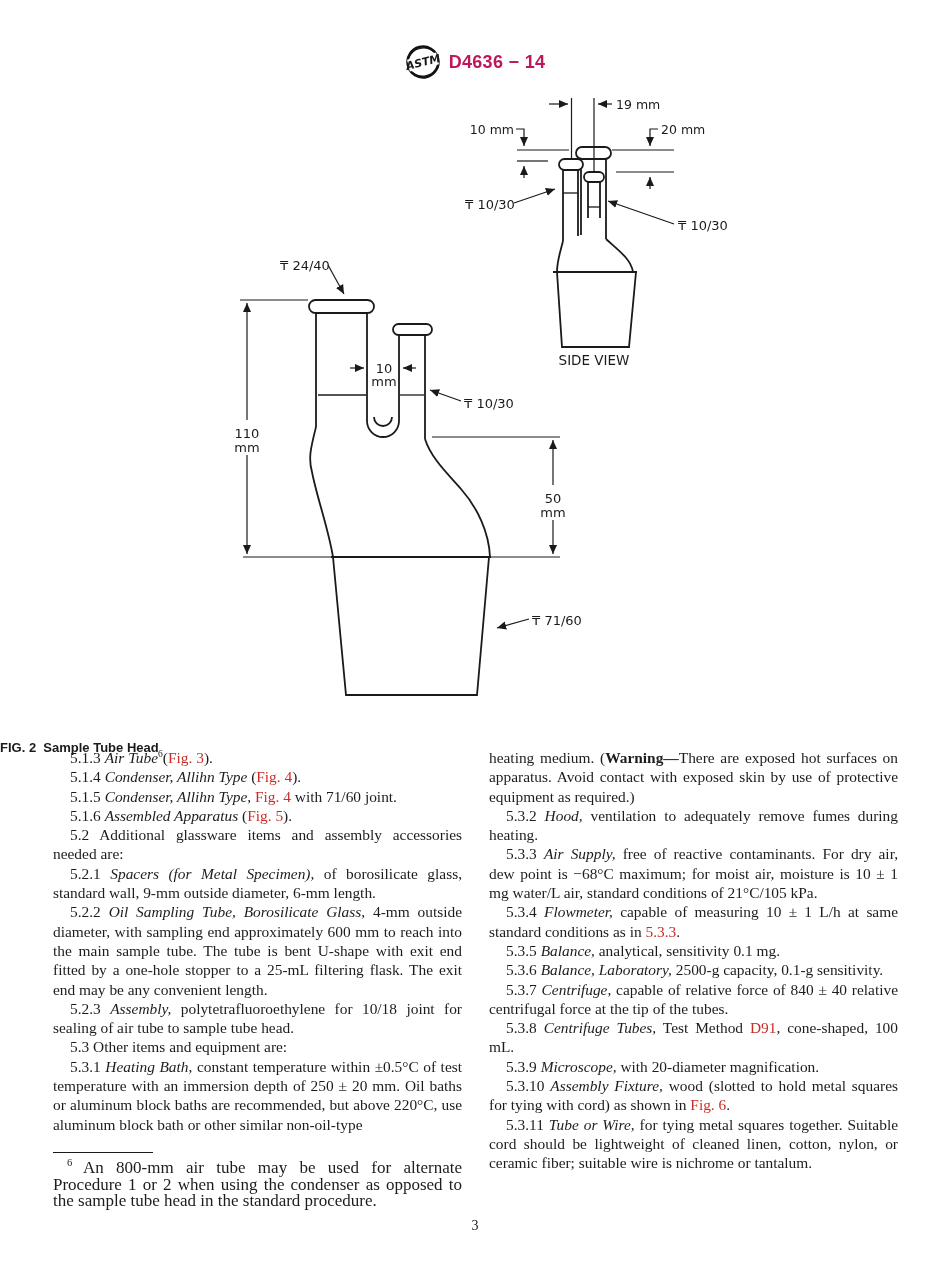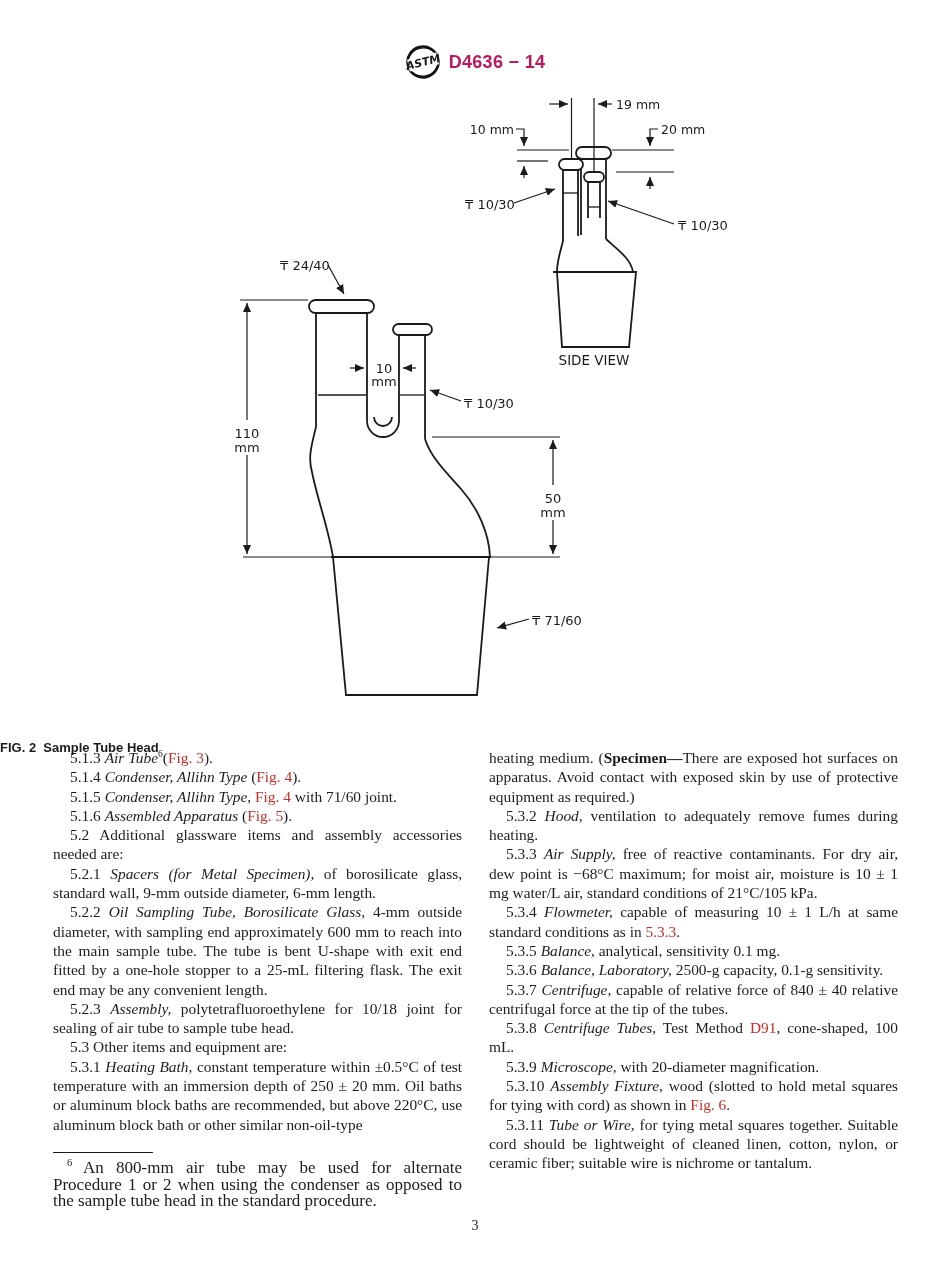--- a/index.html
+++ b/index.html
@@ -167,21 +167,21 @@
       <p class="para"><span>5.1.5 </span><span class="it">Condenser, Allihn Type,</span><span> </span><span class="ref">Fig. 4</span><span> with 71/60 joint.</span></p>
       <p class="para"><span>5.1.6 </span><span class="it">Assembled Apparatus</span><span> (</span><span class="ref">Fig. 5</span><span>).</span></p>
       <p class="para space-before"><span>5.2 Additional glassware items and assembly accessories needed are:</span></p>
       <p class="para"><span>5.2.1 </span><span class="it">Spacers (for Metal Specimen),</span><span> of borosilicate glass, standard wall, 9-mm outside diameter, 6-mm length.</span></p>
       <p class="para"><span>5.2.2 </span><span class="it">Oil Sampling Tube, Borosilicate Glass</span><span>, 4-mm outside diameter, with sampling end approximately 600 mm to reach into the main sample tube. The tube is bent U-shape with exit end fitted by a one-hole stopper to a 25-mL filtering flask. The exit end may be any convenient length.</span></p>
       <p class="para"><span>5.2.3 </span><span class="it">Assembly,</span><span> polytetrafluoroethylene for 10/18 joint for sealing of air tube to sample tube head.</span></p>
       <p class="para space-before"><span>5.3 Other items and equipment are:</span></p>
       <p class="para"><span>5.3.1 </span><span class="it">Heating Bath,</span><span> constant temperature within ±0.5°C of test temperature with an immersion depth of 250 ± 20 mm. Oil baths or aluminum block baths are recommended, but above 220°C, use aluminum block bath or other similar non-oil-type</span></p>
     </div>
   <div class="col col-right">
-      <p class="para noindent"><span>heating medium. (</span><span class="bd">Specimen—</span><span>There are exposed hot surfaces on apparatus. Avoid contact with exposed skin by use of protective equipment as required.)</span></p>
+      <p class="para noindent"><span>heating medium. (</span><span class="bd">Warning—</span><span>There are exposed hot surfaces on apparatus. Avoid contact with exposed skin by use of protective equipment as required.)</span></p>
       <p class="para"><span>5.3.2 </span><span class="it">Hood,</span><span> ventilation to adequately remove fumes during heating.</span></p>
       <p class="para"><span>5.3.3 </span><span class="it">Air Supply,</span><span> free of reactive contaminants. For dry air, dew point is −68°C maximum; for moist air, moisture is 10 ± 1 mg water/L air, standard conditions of 21°C/105 kPa.</span></p>
       <p class="para"><span>5.3.4 </span><span class="it">Flowmeter,</span><span> capable of measuring 10 ± 1 L/h at same standard conditions as in </span><span class="ref">5.3.3</span><span>.</span></p>
       <p class="para"><span>5.3.5 </span><span class="it">Balance,</span><span> analytical, sensitivity 0.1 mg.</span></p>
       <p class="para"><span>5.3.6 </span><span class="it">Balance, Laboratory,</span><span> 2500-g capacity, 0.1-g sensitivity.</span></p>
       <p class="para"><span>5.3.7 </span><span class="it">Centrifuge,</span><span> capable of relative force of 840 ± 40 relative centrifugal force at the tip of the tubes.</span></p>
       <p class="para"><span>5.3.8 </span><span class="it">Centrifuge Tubes,</span><span> Test Method </span><span class="ref">D91</span><span>, cone-shaped, 100 mL.</span></p>
       <p class="para"><span>5.3.9 </span><span class="it">Microscope,</span><span> with 20-diameter magnification.</span></p>
       <p class="para"><span>5.3.10 </span><span class="it">Assembly Fixture,</span><span> wood (slotted to hold metal squares for tying with cord) as shown in </span><span class="ref">Fig. 6</span><span>.</span></p>
       <p class="para"><span>5.3.11 </span><span class="it">Tube or Wire,</span><span> for tying metal squares together. Suitable cord should be lightweight of cleaned linen, cotton, nylon, or ceramic fiber; suitable wire is nichrome or tantalum.</span></p>

